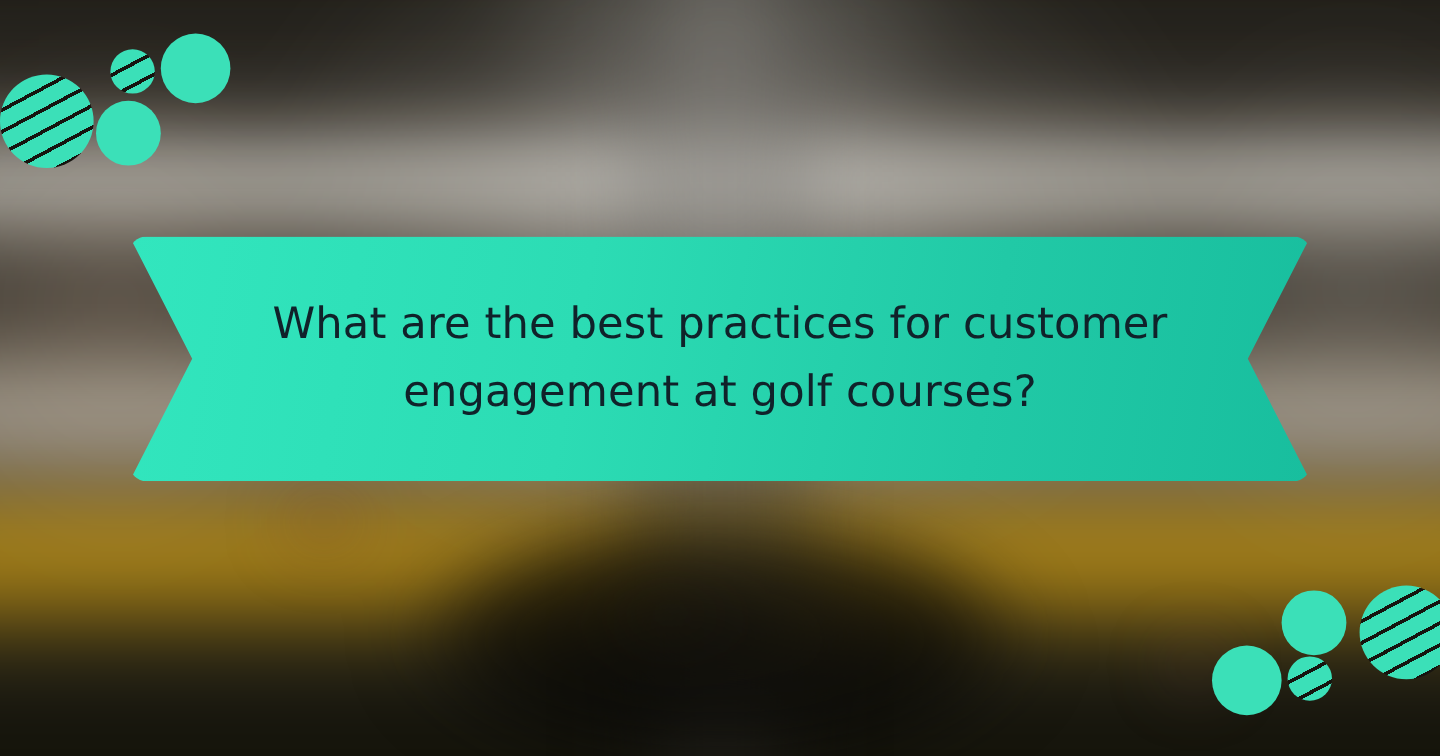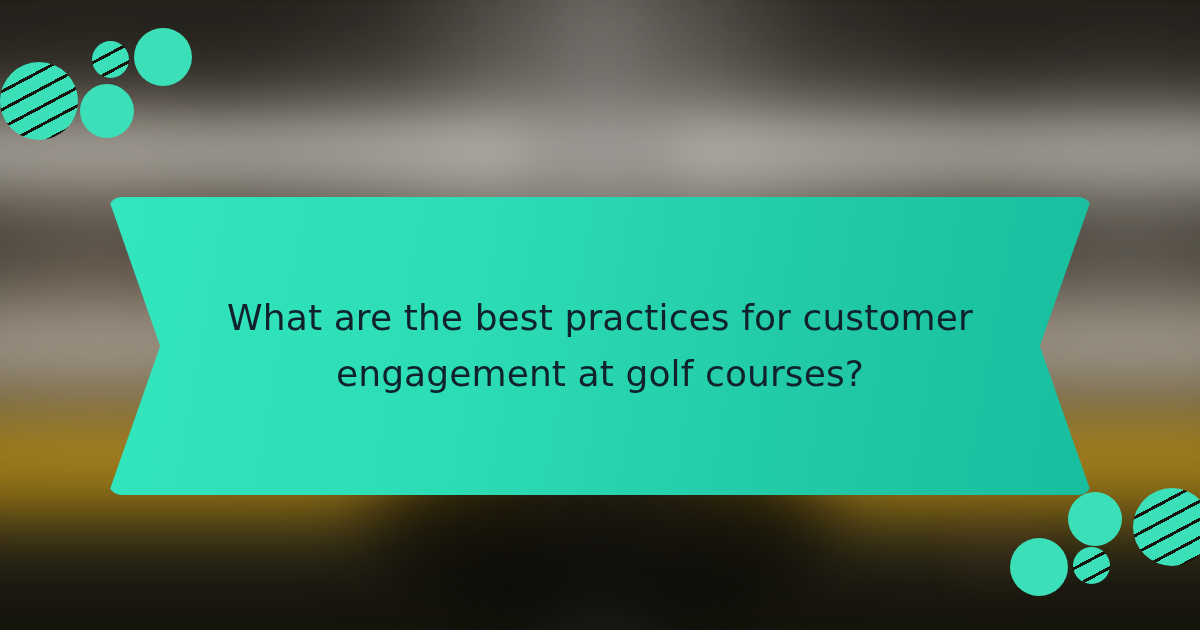--- a/index.html
+++ b/index.html
@@ -128,21 +128,21 @@
         #16140f 13px,
         #16140f 16px);
   }
 
   
   .banner {
     position: absolute;
     left: 108px;
     top: 197px;
     width: 984px;
-    height: 298px;
+    height: 204px;
     background: linear-gradient(100deg, #32E6BE 0%, #2CDCB4 38%, #21C9A6 72%, #18BE9E 100%);
     -webkit-clip-path: polygon(
       0% 0%, 100% 0%, 94.7% 50%, 100% 100%, 0% 100%, 5.3% 50%);
     clip-path: polygon(
       0% 0%, 100% 0%, 94.7% 50%, 100% 100%, 0% 100%, 5.3% 50%);
     border-radius: 14px;
     display: flex;
     align-items: center;
     justify-content: center;
   }

